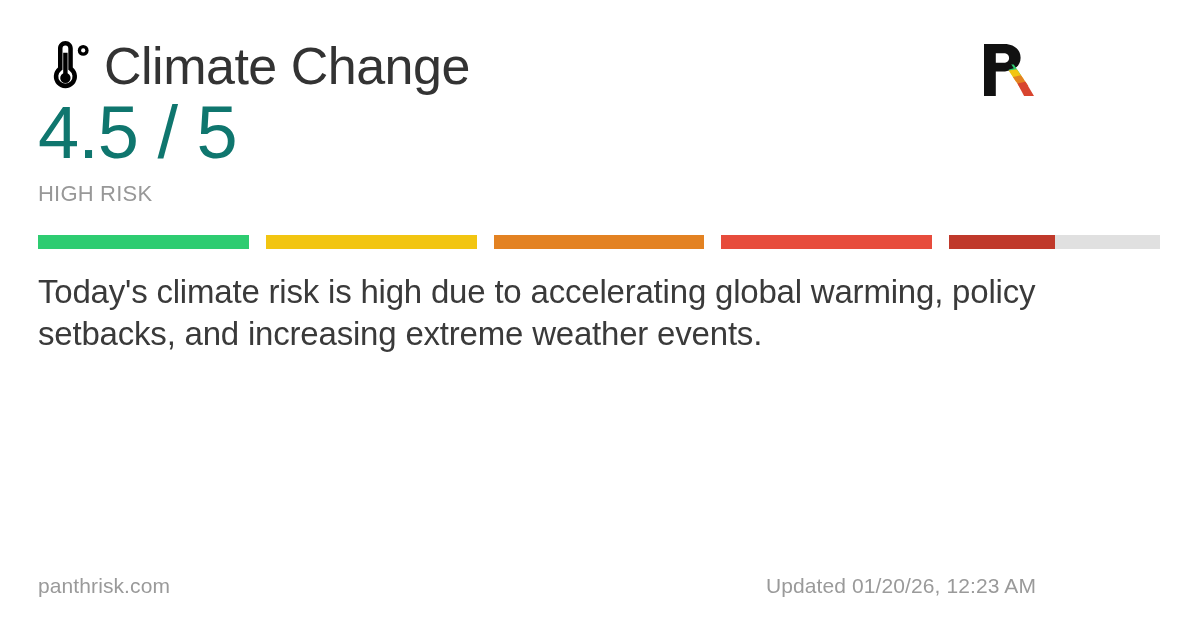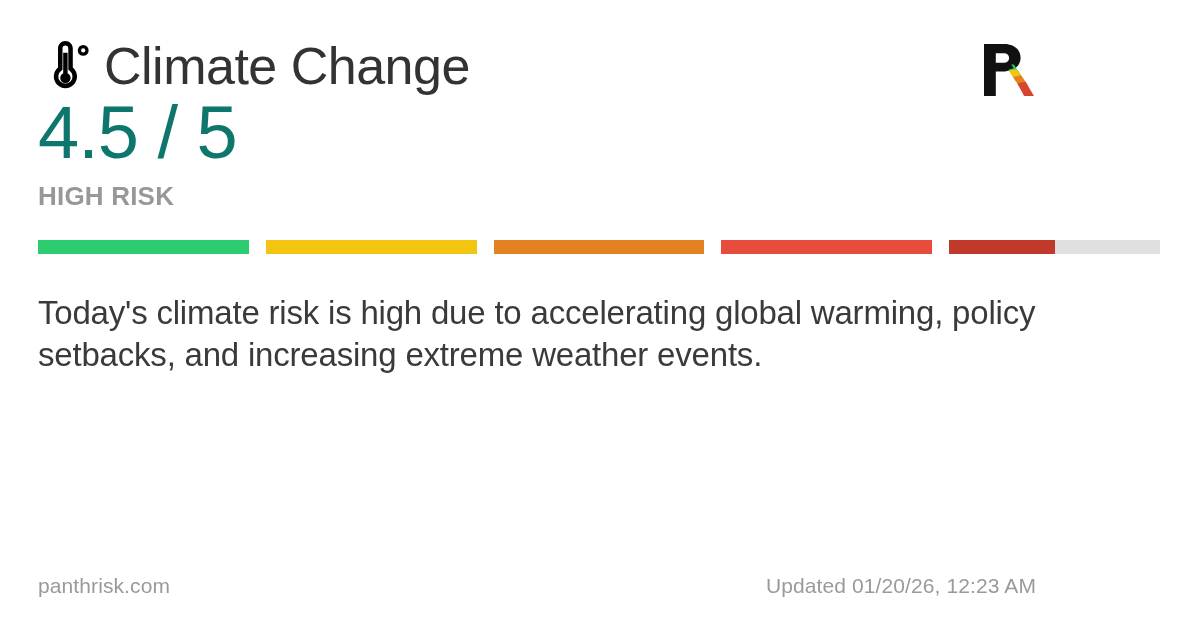--- a/index.html
+++ b/index.html
@@ -61,25 +61,25 @@
   .score {
     margin-top: -2px;
     font-size: 74px;
     line-height: 1.0;
     font-weight: 400;
     color: #1283f2;
     letter-spacing: -1px;
   }
   .risk-label {
     margin-top: 12px;
-    font-size: 26px;
+    font-size: 22px;
     line-height: 1.1;
     color: #989898;
     letter-spacing: 0.2px;
-    font-weight: 700;
+    font-weight: 400;
   }
 
   
   .meter {
     display: flex;
     gap: 17px;
     margin-top: 29px;
     width: 1122px;
   }
   .meter-seg {
@@ -92,21 +92,21 @@
   .meter-seg .fill {
     position: absolute;
     left: 0;
     top: 0;
     bottom: 0;
     width: 100%;
   }
 
   
   .description {
-    margin-top: 38px;
+    margin-top: 22px;
     width: 1110px;
     font-size: 33px;
     line-height: 1.28;
     color: #3a3a3a;
     font-weight: 400;
     letter-spacing: -0.2px;
   }
 
   
   .footer {

